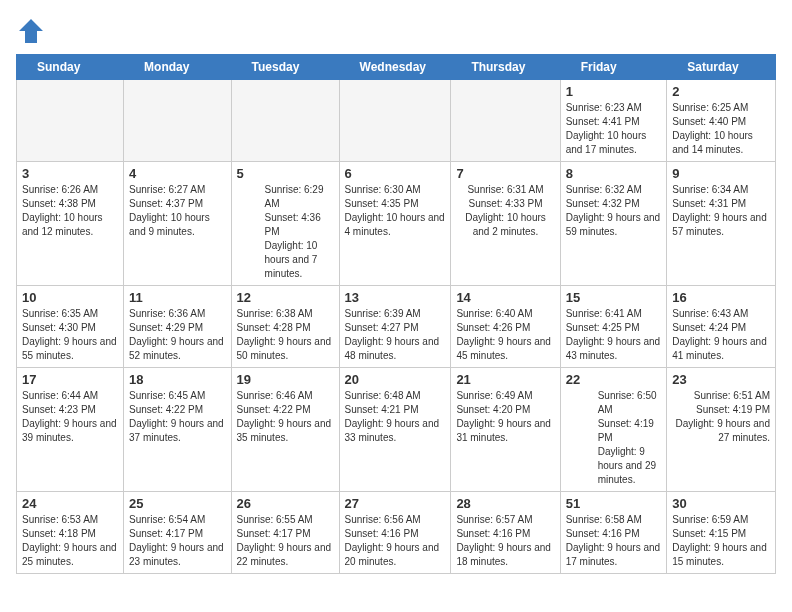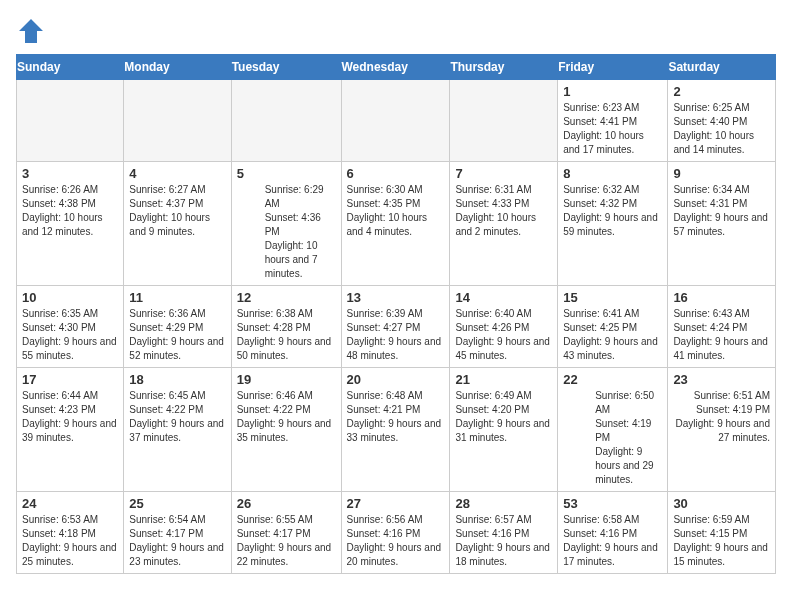--- a/index.html
+++ b/index.html
@@ -54,21 +54,21 @@
     }
     table {
       width: 100%;
       border-collapse: collapse;
     }
     th {
       background-color: #3a7abf;
       color: #fff;
       font-size: 12px;
       font-weight: bold;
-      padding: 5px 0;
+      padding: 5px 20px;
       text-align: left;
       border: 1px solid #3a7abf;
     }
     td {
       border: 1px solid #ccc;
       vertical-align: top;
       padding: 4px 5px;
       width: 113px;
       height: 80px;
       background: #fff;
@@ -160,21 +160,21 @@
 Daylight: 10 hours and 7 minutes.</div>
         </td>
         <td>
           <span class="day-num">6</span>
           <div class="day-detail" style="white-space: pre-line;">Sunrise: 6:30 AM
 Sunset: 4:35 PM
 Daylight: 10 hours and 4 minutes.</div>
         </td>
         <td>
           <span class="day-num">7</span>
-          <div class="day-detail" style="white-space: pre-line;">Sunrise: 6:31 AM
+          <div class="day-detail" style="white-space: pre-line; text-align: center;">Sunrise: 6:31 AM
 Sunset: 4:33 PM
 Daylight: 10 hours and 2 minutes.</div>
         </td>
         <td>
           <span class="day-num">8</span>
           <div class="day-detail" style="white-space: pre-line;">Sunrise: 6:32 AM
 Sunset: 4:32 PM
 Daylight: 9 hours and 59 minutes.</div>
         </td>
         <td>
@@ -297,21 +297,21 @@
 Sunset: 4:16 PM
 Daylight: 9 hours and 20 minutes.</div>
         </td>
         <td>
           <span class="day-num">28</span>
           <div class="day-detail" style="white-space: pre-line;">Sunrise: 6:57 AM
 Sunset: 4:16 PM
 Daylight: 9 hours and 18 minutes.</div>
         </td>
         <td>
-          <span class="day-num">53</span>
+          <span class="day-num">51</span>
           <div class="day-detail" style="white-space: pre-line;">Sunrise: 6:58 AM
 Sunset: 4:16 PM
 Daylight: 9 hours and 17 minutes.</div>
         </td>
         <td>
           <span class="day-num">30</span>
           <div class="day-detail" style="white-space: pre-line;">Sunrise: 6:59 AM
 Sunset: 4:15 PM
 Daylight: 9 hours and 15 minutes.</div>
         </td>

